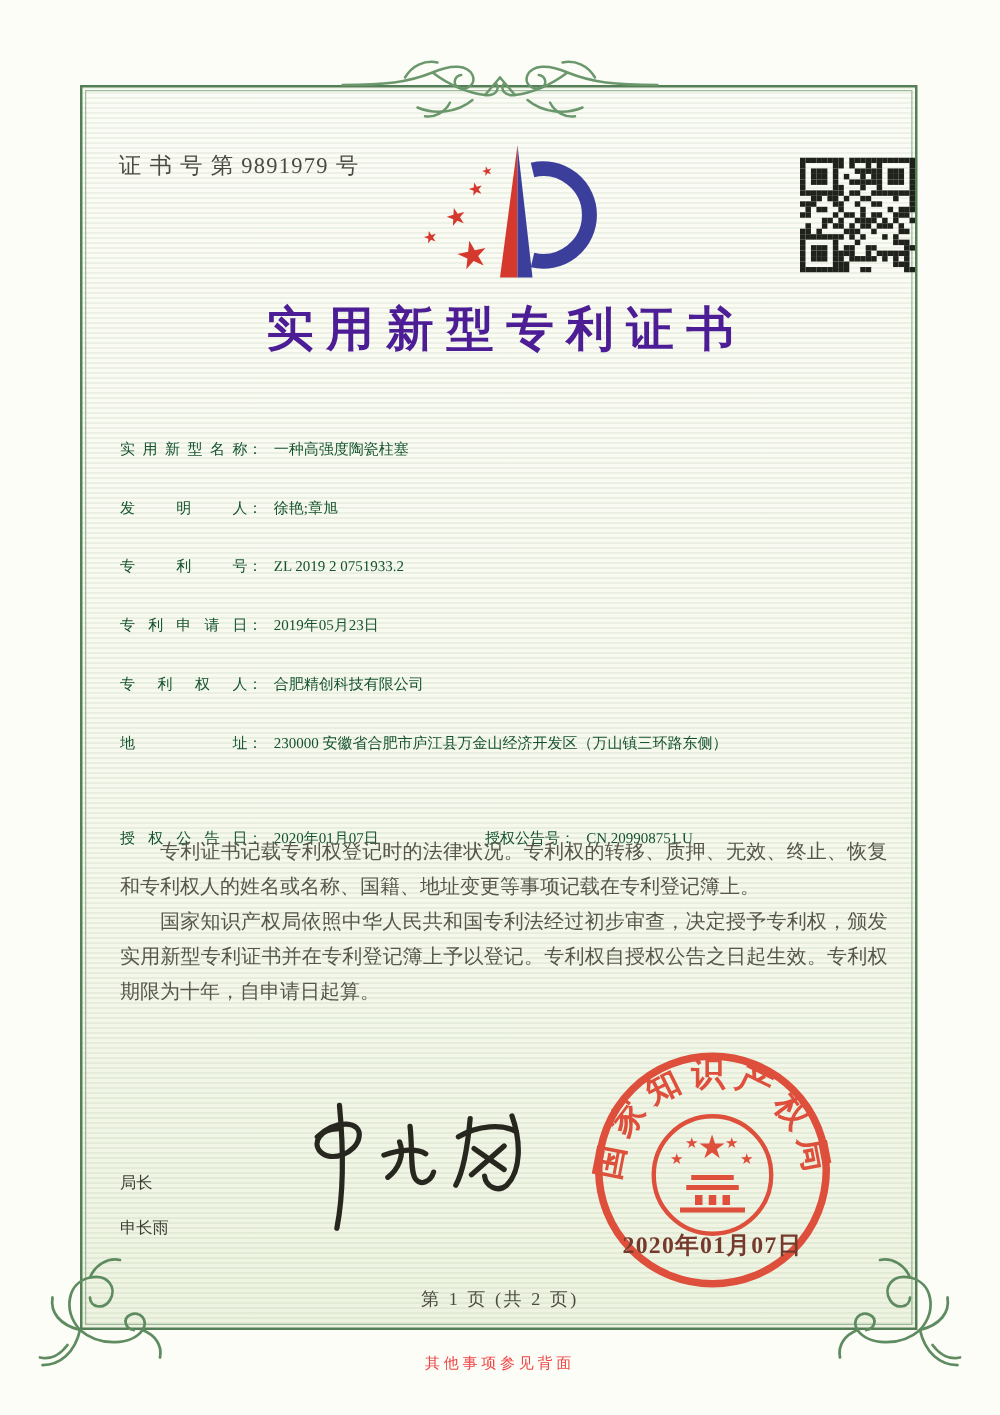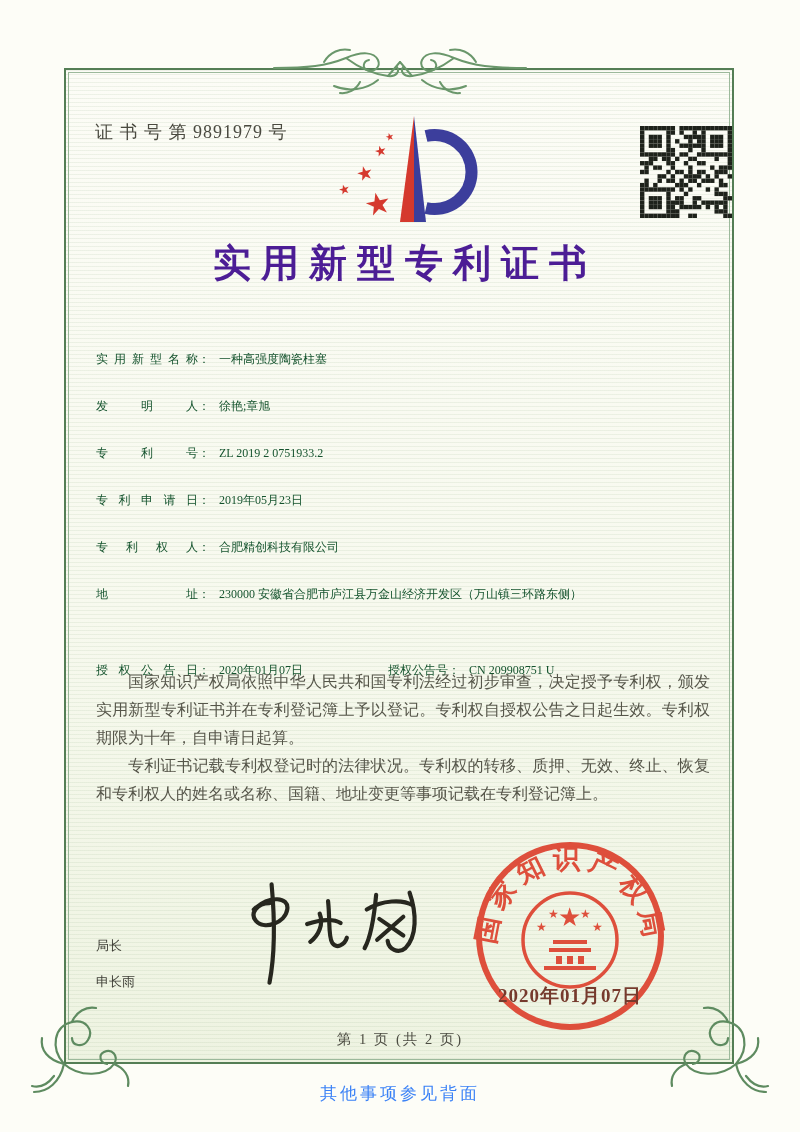--- a/index.html
+++ b/index.html
@@ -62,21 +62,21 @@
   
   .signer{position:absolute;left:96px;top:916px;font-size:13px;color:#3e3e36;line-height:36px;margin-top:12px;}
   .signature{position:absolute;left:222px;top:876px;width:210px;height:115px;}
   .seal{position:absolute;left:470px;top:836px;width:200px;height:200px;opacity:.93;}
   .page-num{
     position:absolute;left:0;top:1030px;width:100%;text-align:center;
     font-size:14.5px;color:#4c4c42;letter-spacing:2px;
   }
   .back-note{
     position:absolute;left:0;top:1082px;width:100%;text-align:center;
-    font-size:17px;color:#3b82f6;letter-spacing:3px;
+    font-size:12px;color:#ef4444;letter-spacing:3px;
   }
   .flourish{position:absolute;pointer-events:none;}
   .fl-top{left:268px;top:40px;width:264px;height:60px;}
   .fl-bl{left:18px;top:988px;width:140px;height:140px;}
   .fl-br{left:642px;top:988px;width:140px;height:140px;transform:scaleX(-1);}
   svg text.star{font-family:"DejaVu Sans",sans-serif;}
 </style>
 </head>
 <body>
 
@@ -414,22 +414,22 @@
       <span class="gvalue">2020年01月07日</span>
     </span>
     <span class="grant-group">
       <span class="glabel">授权公告号</span>
         <span class="field-colon">：</span>
       <span class="gvalue">CN 209908751 U</span>
     </span>
   </div>
 
   <div class="body-text">
+    <p>专利证书记载专利权登记时的法律状况。专利权的转移、质押、无效、终止、恢复和专利权人的姓名或名称、国籍、地址变更等事项记载在专利登记簿上。</p>
     <p>国家知识产权局依照中华人民共和国专利法经过初步审查，决定授予专利权，颁发实用新型专利证书并在专利登记簿上予以登记。专利权自授权公告之日起生效。专利权期限为十年，自申请日起算。</p>
-    <p>专利证书记载专利权登记时的法律状况。专利权的转移、质押、无效、终止、恢复和专利权人的姓名或名称、国籍、地址变更等事项记载在专利登记簿上。</p>
   </div>
 
   <div class="signer">
     <div>局长</div>
     <div>申长雨</div>
   </div>
 
   <svg class="signature" viewBox="0 0 200 110">
     <g stroke="#27271f" stroke-width="4" fill="none" stroke-linecap="round" stroke-linejoin="round">
       <path d="M30,32 C45,18 64,20 62,32 C60,45 40,52 32,43 C26,36 33,26 45,26"></path>

